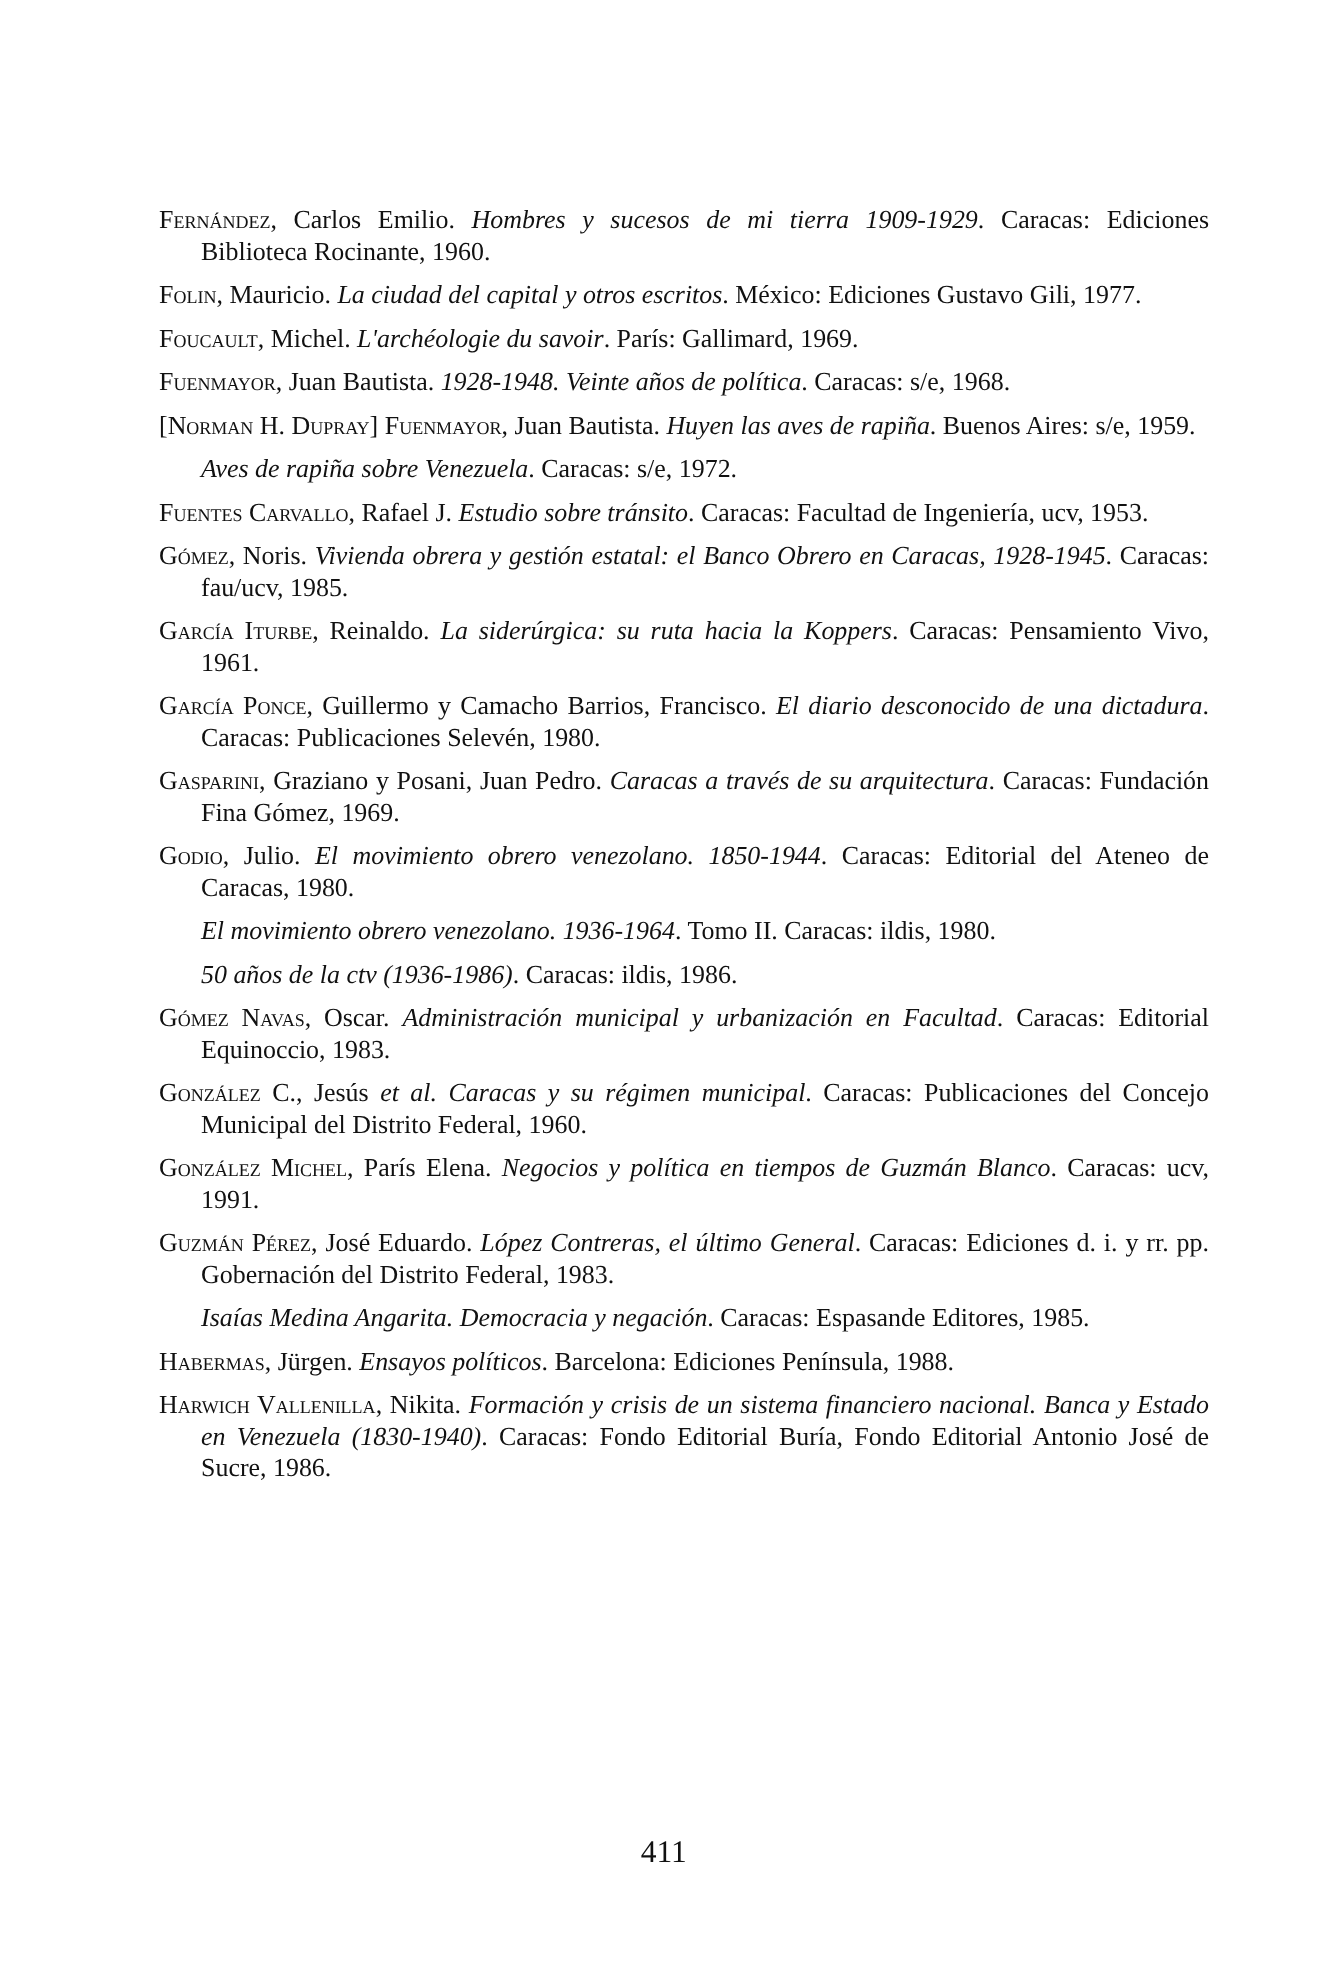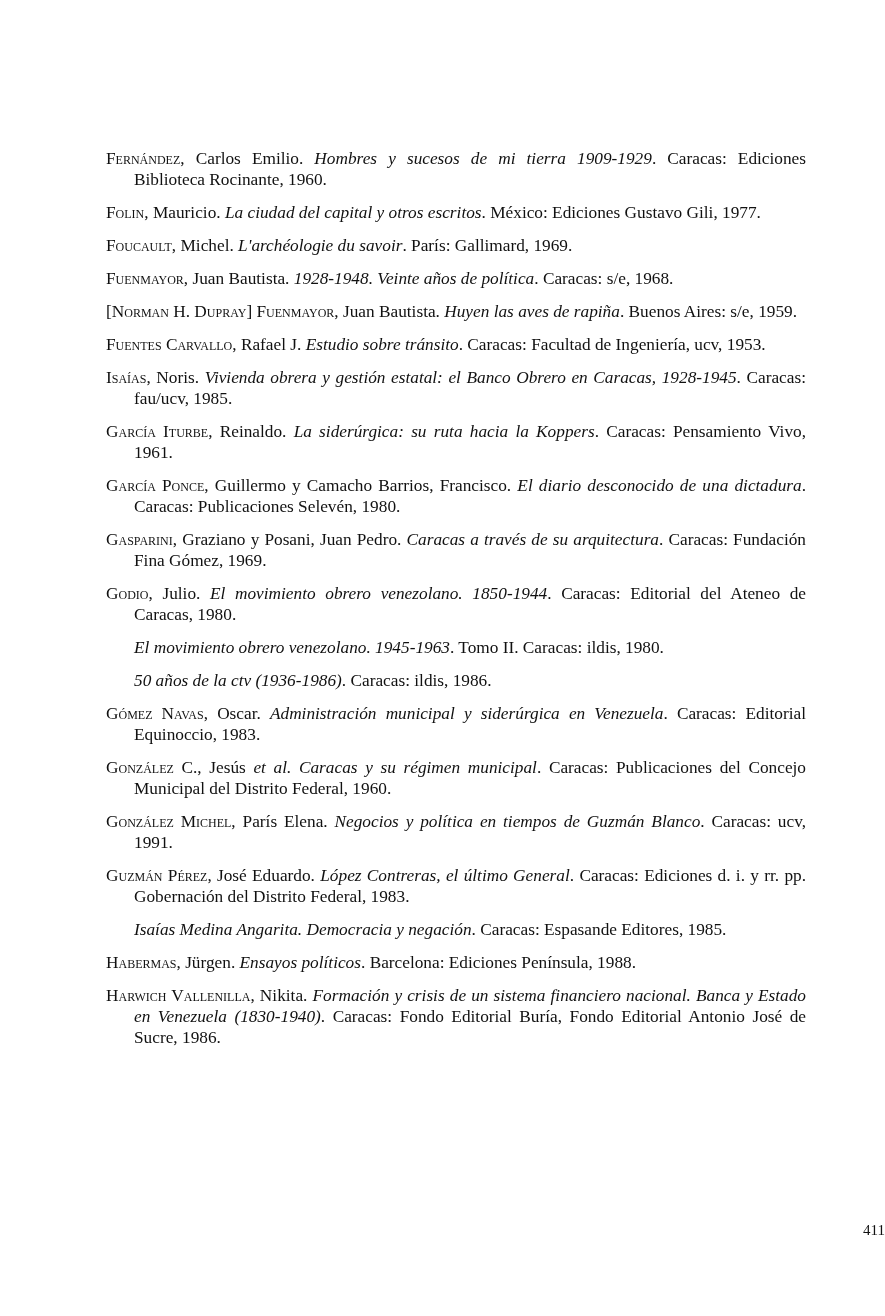--- a/index.html
+++ b/index.html
@@ -2,47 +2,48 @@
 <html><head>
 <meta charset="utf-8">
 <style>
   html, body { margin: 0; padding: 0; background: #ffffff; }
   body { width: 885px; height: 1316px; position: relative; overflow: hidden; }
   .page {
     position: absolute; left: 106px; top: 136px; width: 700px;
     font-family: "Liberation Serif", "DejaVu Serif", serif;
     font-size: 17.3px; line-height: 21px; color: #111;
   }
-  .entry { padding-left: 28px; text-indent: -28px; margin: 12px 0 8px 0; text-align: justify; }
+  .entry { padding-left: 28px; text-indent: -28px; margin: 0 0 8px 0; text-align: justify; }
   .entry.cont { padding-left: 28px; text-indent: 0; }
   .sc { font-variant: small-caps; }
   .it { font-style: italic; }
   .pagenum {
-    position: absolute; left: 0; right: 0; top: 1222px; text-align: right;
-    font-family: "Liberation Serif", "DejaVu Serif", serif; font-size: 15px; color: #111;
+    position: absolute; left: 0; right: 0; top: 1222px; text-align: center;
+    font-family: "Liberation Serif", "DejaVu Serif", serif; font-size: 21px; color: #111;
   }
 </style>
 </head>
 <body>
 
 <div class="page">
   <p class="entry"><span class="sc">Fernández</span><span>, Carlos Emilio. </span><span class="it">Hombres y sucesos de mi tierra 1909-1929</span><span>. Caracas: Ediciones Biblioteca Rocinante, 1960.</span></p>
   <p class="entry"><span class="sc">Folin</span><span>, Mauricio. </span><span class="it">La ciudad del capital y otros escritos</span><span>. México: Ediciones Gustavo Gili, 1977.</span></p>
   <p class="entry"><span class="sc">Foucault</span><span>, Michel. </span><span class="it">L'archéologie du savoir</span><span>. París: Gallimard, 1969.</span></p>
   <p class="entry"><span class="sc">Fuenmayor</span><span>, Juan Bautista. </span><span class="it">1928-1948. Veinte años de política</span><span>. Caracas: s/e, 1968.</span></p>
   <p class="entry"><span class="sc">[Norman H. Dupray] Fuenmayor</span><span>, Juan Bautista. </span><span class="it">Huyen las aves de rapiña</span><span>. Buenos Aires: s/e, 1959.</span></p>
+  <p class="entry cont"><span class="it">Aves de rapiña sobre Venezuela</span><span>. Caracas: s/e, 1972.</span></p>
   <p class="entry"><span class="sc">Fuentes Carvallo</span><span>, Rafael J. </span><span class="it">Estudio sobre tránsito</span><span>. Caracas: Facultad de Ingeniería, ucv, 1953.</span></p>
-  <p class="entry"><span class="sc">Isaías</span><span>, Noris. </span><span class="it">Vivienda obrera y gestión estatal: el Banco Obrero en Caracas, 1928-1945</span><span>. Caracas: fau/ucv, 1985.</span></p>
+  <p class="entry"><span class="sc">Gómez</span><span>, Noris. </span><span class="it">Vivienda obrera y gestión estatal: el Banco Obrero en Caracas, 1928-1945</span><span>. Caracas: fau/ucv, 1985.</span></p>
   <p class="entry"><span class="sc">García Iturbe</span><span>, Reinaldo. </span><span class="it">La siderúrgica: su ruta hacia la Koppers</span><span>. Caracas: Pensamiento Vivo, 1961.</span></p>
   <p class="entry"><span class="sc">García Ponce</span><span>, Guillermo y Camacho Barrios, Francisco. </span><span class="it">El diario desconocido de una dictadura</span><span>. Caracas: Publicaciones Selevén, 1980.</span></p>
   <p class="entry"><span class="sc">Gasparini</span><span>, Graziano y Posani, Juan Pedro. </span><span class="it">Caracas a través de su arquitectura</span><span>. Caracas: Fundación Fina Gómez, 1969.</span></p>
   <p class="entry"><span class="sc">Godio</span><span>, Julio. </span><span class="it">El movimiento obrero venezolano. 1850-1944</span><span>. Caracas: Editorial del Ateneo de Caracas, 1980.</span></p>
-  <p class="entry cont"><span class="it">El movimiento obrero venezolano. 1945-1963</span><span>. Tomo II. Caracas: ildis, 1980.</span></p>
+  <p class="entry cont"><span class="it">El movimiento obrero venezolano. 1936-1964</span><span>. Tomo II. Caracas: ildis, 1980.</span></p>
   <p class="entry cont"><span class="it">50 años de la ctv (1936-1986)</span><span>. Caracas: ildis, 1986.</span></p>
-  <p class="entry"><span class="sc">Gómez Navas</span><span>, Oscar. </span><span class="it">Administración municipal y siderúrgica en Venezuela</span><span>. Caracas: Editorial Equinoccio, 1983.</span></p>
+  <p class="entry"><span class="sc">Gómez Navas</span><span>, Oscar. </span><span class="it">Administración municipal y urbanización en Facultad</span><span>. Caracas: Editorial Equinoccio, 1983.</span></p>
   <p class="entry"><span class="sc">González</span><span> C., Jesús </span><span class="it">et al. Caracas y su régimen municipal</span><span>. Caracas: Publicaciones del Concejo Municipal del Distrito Federal, 1960.</span></p>
   <p class="entry"><span class="sc">González Michel</span><span>, París Elena. </span><span class="it">Negocios y política en tiempos de Guzmán Blanco</span><span>. Caracas: ucv, 1991.</span></p>
   <p class="entry"><span class="sc">Guzmán Pérez</span><span>, José Eduardo. </span><span class="it">López Contreras, el último General</span><span>. Caracas: Ediciones d. i. y rr. pp. Gobernación del Distrito Federal, 1983.</span></p>
   <p class="entry cont"><span class="it">Isaías Medina Angarita. Democracia y negación</span><span>. Caracas: Espasande Editores, 1985.</span></p>
   <p class="entry"><span class="sc">Habermas</span><span>, Jürgen. </span><span class="it">Ensayos políticos</span><span>. Barcelona: Ediciones Península, 1988.</span></p>
   <p class="entry"><span class="sc">Harwich Vallenilla</span><span>, Nikita. </span><span class="it">Formación y crisis de un sistema financiero nacional. Banca y Estado en Venezuela (1830-1940)</span><span>. Caracas: Fondo Editorial Buría, Fondo Editorial Antonio José de Sucre, 1986.</span></p>
 </div>
 
 <div class="pagenum">411</div>
 

